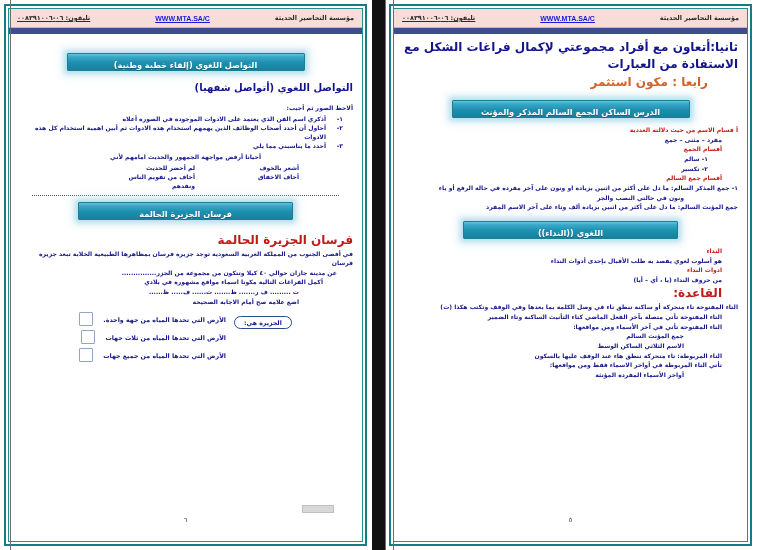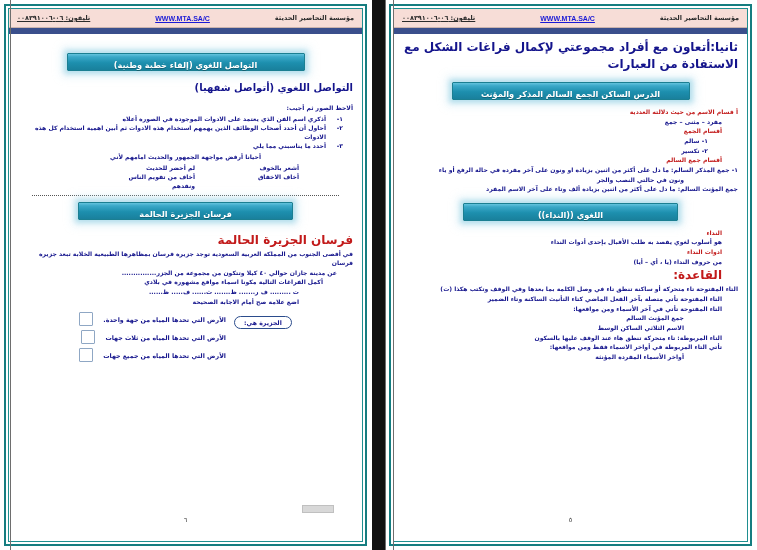--- a/index.html
+++ b/index.html
@@ -195,20 +195,21 @@
           <div class="hdr">
             <span class="org">مؤسسة التحاضير الحديثة</span>
             <span class="site">WWW.MTA.SA/C</span>
             <span class="tel">تليفون: ٠٦-٠٠٨٣٩١٠٠٦</span>
           </div>
           <div class="hdr-bar"></div>
 
           <div class="page-body">
 
             <p class="ln s65 t-blue right block">ثانيا:أتعاون مع أفراد مجموعتي لإكمال فراغات الشكل مع الاستفادة من العبارات</p>
+            <p class="ln s65 t-orange right block pad-r2">رابعا : مكون استثمر</p>
 
             <div class="banner-wrap">
               <div class="banner md">الدرس الساكن الجمع السالم المذكر والمؤنث</div>
             </div>
 
             <p class="ln s6 t-red right block">أ قسام الاسم من حيث دلالته العددية</p>
             <p class="ln s6 t-blue right block pad-r">مفرد – مثنى – جمع</p>
             <p class="ln s6 t-red right block pad-r">أقسام الجمع</p>
             <p class="ln s6 t-blue right block pad-r2">١- سالم</p>
             <p class="ln s6 t-blue right block pad-r2">٢- تكسير</p>

